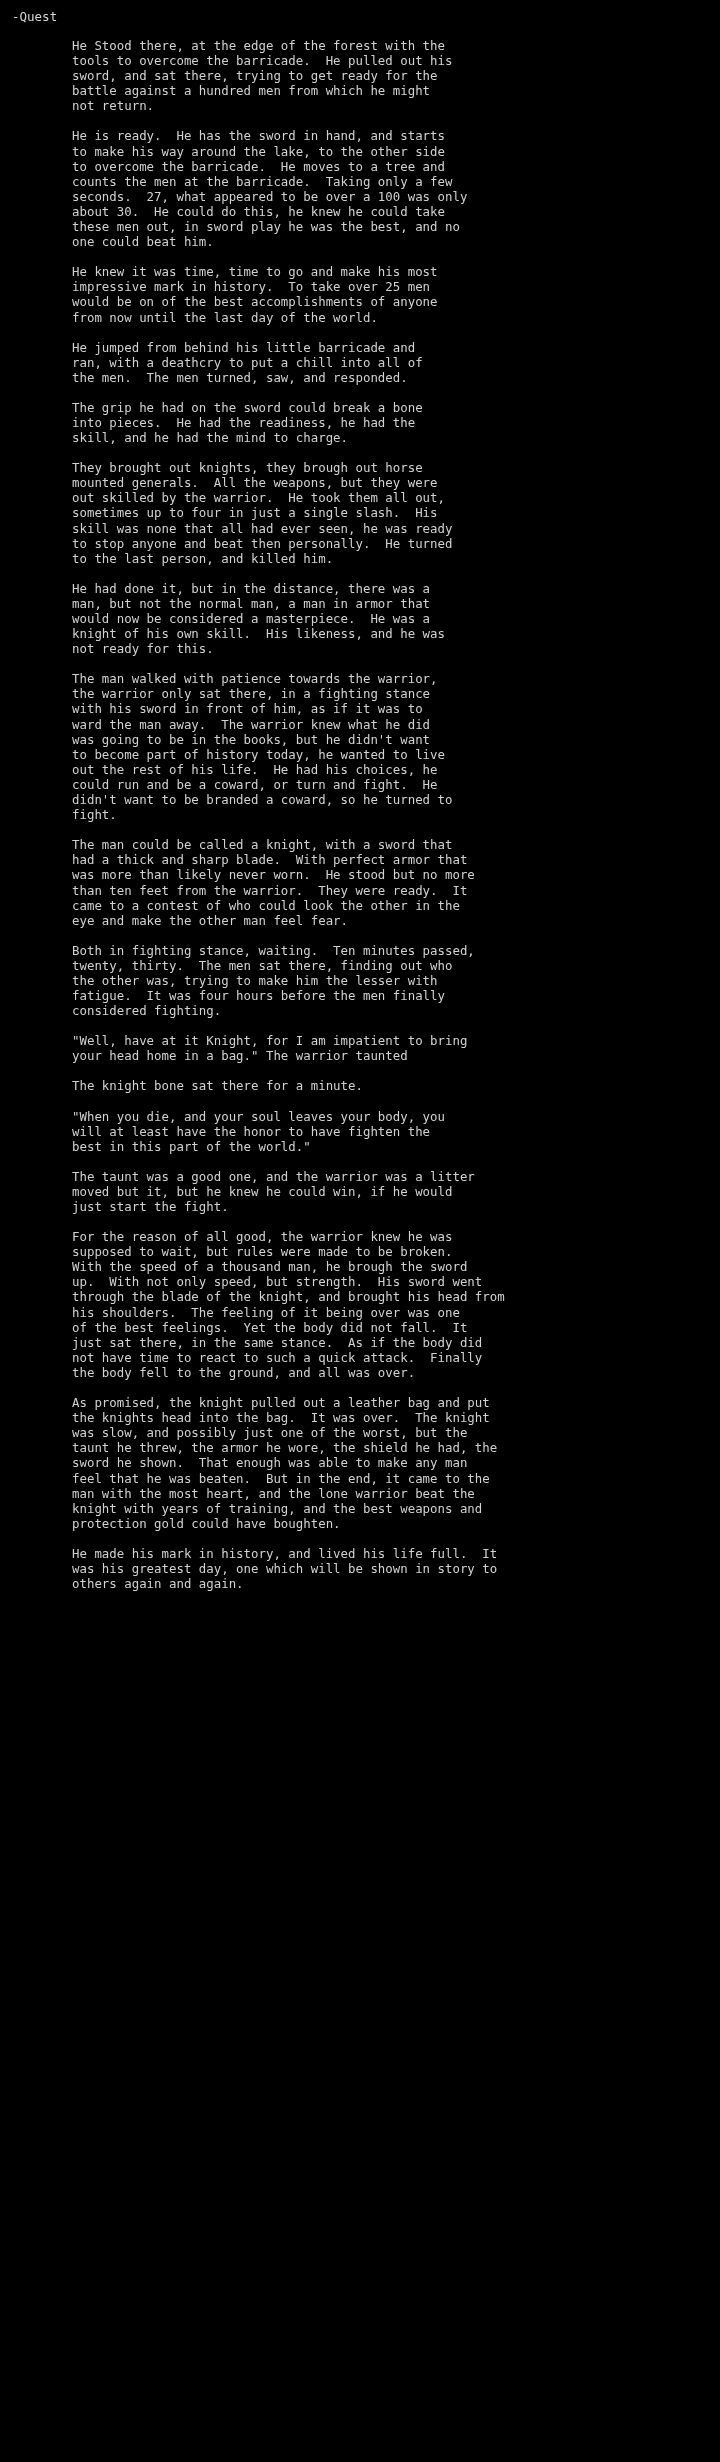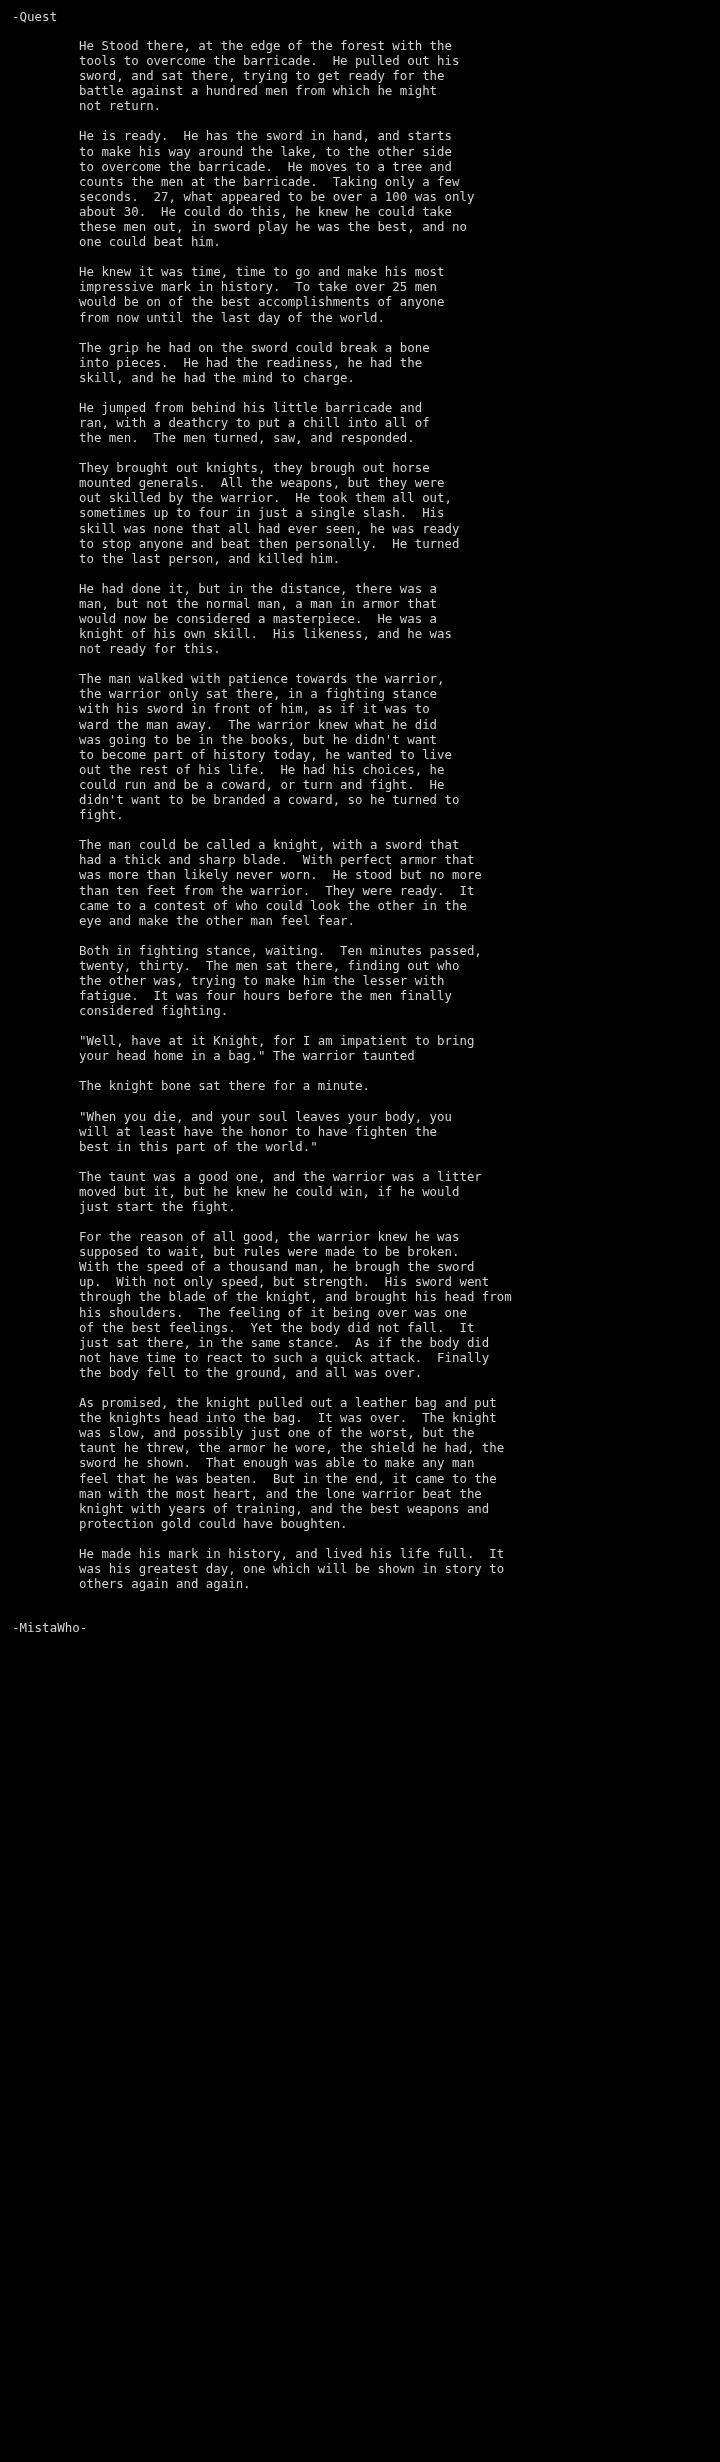--- a/index.html
+++ b/index.html
@@ -32,21 +32,21 @@
   .story {
     padding: 14px 0 0 68px;
     width: 560px;
     box-sizing: content-box;
   }
   .para {
     font-size: 12.4px;
     line-height: 15.1px;
     color: #d2d2d2;
     white-space: pre-wrap;
-    margin: 0 0 15px 11px;
+    margin: 0 0 15px 4px;
     letter-spacing: 0px;
     word-spacing: 0px;
   }
   .footer {
     font-size: 12.5px;
     line-height: 15px;
     color: #d6d6d6;
     padding: 14px 0 10px 12px;
     white-space: pre;
   }
@@ -69,26 +69,26 @@
 to overcome the barricade.  He moves to a tree and
 counts the men at the barricade.  Taking only a few
 seconds.  27, what appeared to be over a 100 was only
 about 30.  He could do this, he knew he could take
 these men out, in sword play he was the best, and no
 one could beat him.</p>
     <p class="para">He knew it was time, time to go and make his most
 impressive mark in history.  To take over 25 men
 would be on of the best accomplishments of anyone
 from now until the last day of the world.</p>
+    <p class="para">He jumped from behind his little barricade and
+ran, with a deathcry to put a chill into all of
+the men.  The men turned, saw, and responded.</p>
     <p class="para">The grip he had on the sword could break a bone
 into pieces.  He had the readiness, he had the
 skill, and he had the mind to charge.</p>
-    <p class="para">He jumped from behind his little barricade and
-ran, with a deathcry to put a chill into all of
-the men.  The men turned, saw, and responded.</p>
     <p class="para">They brought out knights, they brough out horse
 mounted generals.  All the weapons, but they were
 out skilled by the warrior.  He took them all out,
 sometimes up to four in just a single slash.  His
 skill was none that all had ever seen, he was ready
 to stop anyone and beat then personally.  He turned
 to the last person, and killed him.</p>
     <p class="para">He had done it, but in the distance, there was a
 man, but not the normal man, a man in armor that
 would now be considered a masterpiece.  He was a
@@ -141,15 +141,14 @@
 sword he shown.  That enough was able to make any man
 feel that he was beaten.  But in the end, it came to the
 man with the most heart, and the lone warrior beat the
 knight with years of training, and the best weapons and
 protection gold could have boughten.</p>
     <p class="para">He made his mark in history, and lived his life full.  It
 was his greatest day, one which will be shown in story to
 others again and again.</p>
   </div>
 
-  <div class="footer">-MistaWho-</div>
 
 </div>
 
 </body></html>

